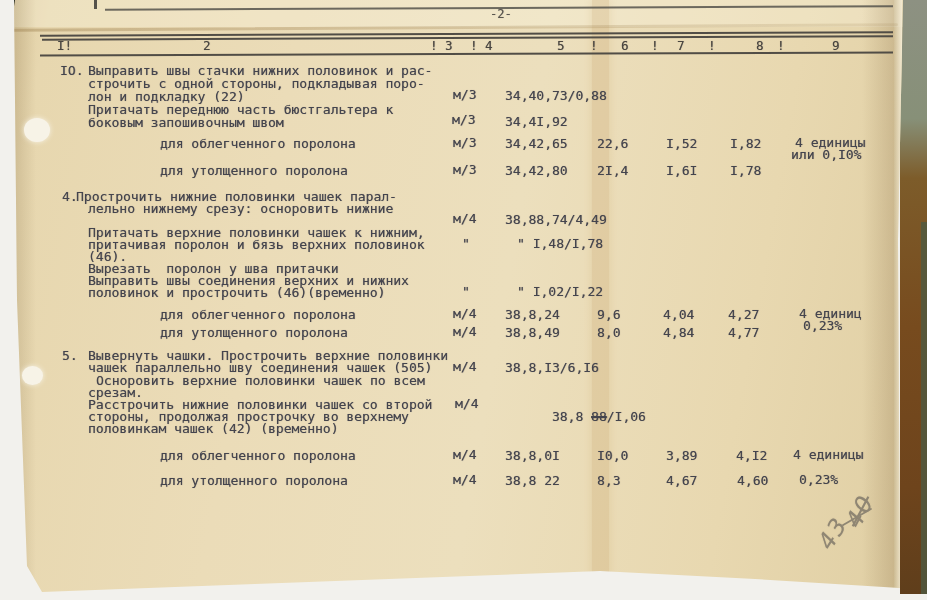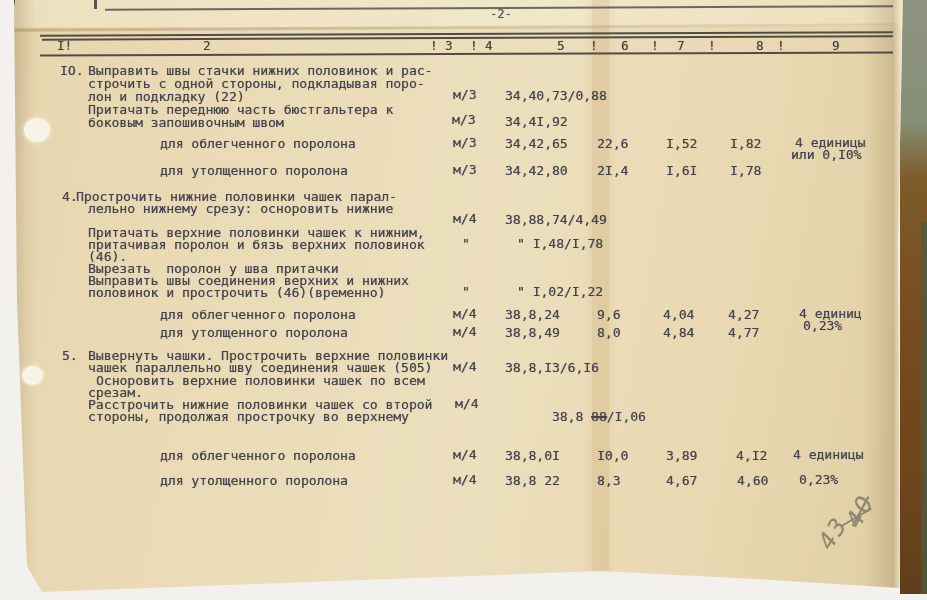--- a/index.html
+++ b/index.html
@@ -156,20 +156,21 @@
     <div class="tl" style="left:453px;top:360px">м/4</div>
     <div class="tl" style="left:505px;top:361px">38,8,I3/6,I6</div>
     <div class="tl" style="left:96px;top:374px">Осноровить верхние половинки чашек по всем</div>
     <div class="tl" style="left:88px;top:386px">срезам.</div>
     <div class="tl" style="left:88px;top:398px">Расстрочить нижние половинки чашек со второй</div>
     <div class="tl" style="left:455px;top:397px">м/4</div>
     <div class="tl" style="left:505px;top:397px">
       <span>38,8 </span><span class="strike">88</span><span>/I,06</span>
     </div>
     <div class="tl" style="left:88px;top:410px">стороны, продолжая прострочку во верхнему</div>
+    <div class="tl" style="left:88px;top:422px">половинкам чашек (42) (временно)</div>
 
     <div class="tl" style="left:160px;top:449px">для облегченного поролона</div>
     <div class="tl" style="left:453px;top:448px">м/4</div>
     <div class="tl" style="left:505px;top:449px">38,8,0I</div>
     <div class="tl ralign" style="left:597px;top:449px">I0,0</div>
     <div class="tl" style="left:666px;top:449px">3,89</div>
     <div class="tl" style="left:736px;top:449px">4,I2</div>
     <div class="tl" style="left:793px;top:448px">4 единицы</div>
 
     <div class="tl" style="left:160px;top:474px">для утолщенного поролона</div>

